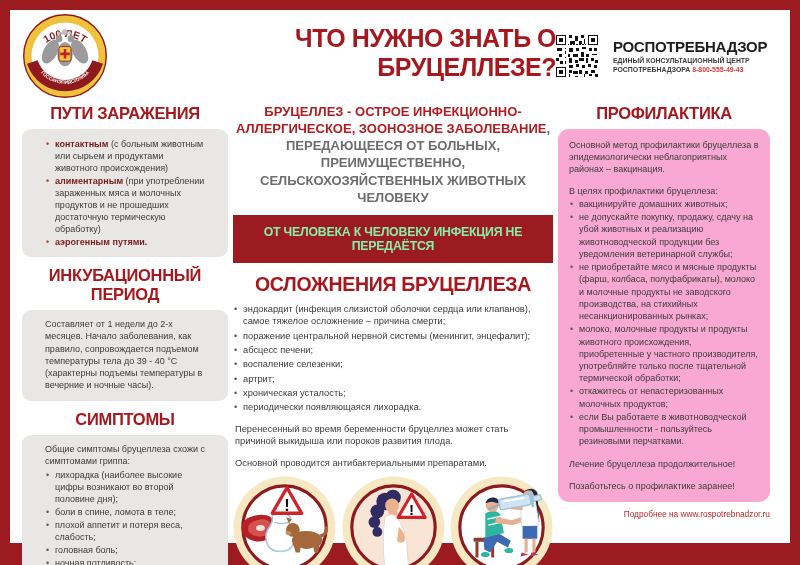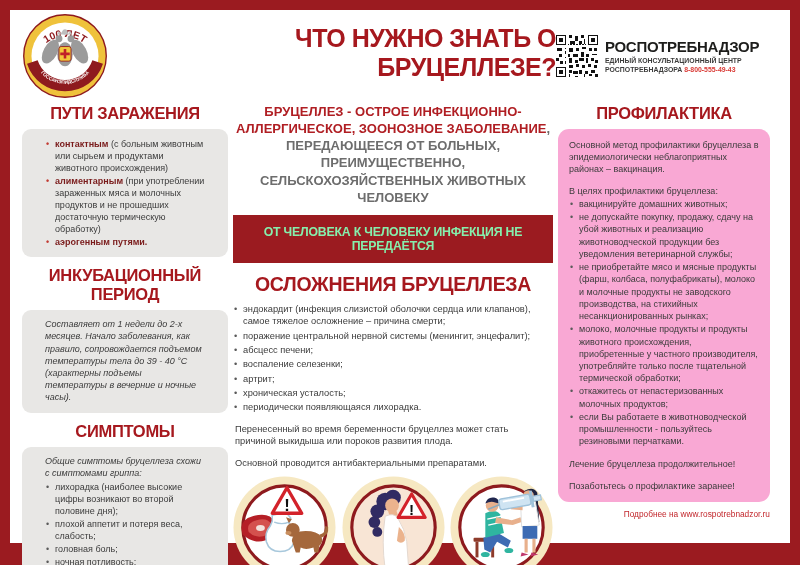--- a/index.html
+++ b/index.html
@@ -14,21 +14,21 @@
     background:#ffffff;box-sizing:border-box;padding:2px 12px 0 12px;
   }
   
   header{display:flex;align-items:center;height:88px;}
   .logo{width:86px;height:86px;flex:0 0 86px;}
   .logo svg{width:86px;height:86px;display:block;}
   h1{
     flex:1;text-align:right;margin:0 0 6px 6px;
     font-size:25px;font-weight:bold;color:#A6181E;letter-spacing:-0.5px;
   }
-  .agency{display:flex;align-items:center;gap:7px;width:222px;flex:0 0 222px;}
+  .agency{display:flex;align-items:center;gap:15px;width:222px;flex:0 0 222px;}
   .qr{width:42px;height:42px;flex:0 0 42px;}
   .qr svg{width:42px;height:42px;display:block;}
   .agency-name{font-size:15px;font-weight:bold;color:#1d1d1b;letter-spacing:-0.3px;}
   .agency-sub{font-size:6.9px;font-weight:bold;color:#3c3c3b;line-height:1.3;margin-top:2px;}
   .phone{color:#D93A35;}
   
   .cols{display:flex;gap:5px;margin-top:1px;}
   .col-left{width:206px;flex:0 0 206px;}
   .col-center{width:320px;flex:0 0 320px;}
   .col-right{width:212px;flex:0 0 212px;}
@@ -37,21 +37,21 @@
     text-align:center;margin:3px 0 6px 0;letter-spacing:-0.3px;
   }
   .col-left h2{margin-top:9px;}
   .col-left h2:first-child{margin-top:3px;}
   h2.big{font-size:19.5px;margin:10px 0 7px 0;}
   
   .graybox{
     background:#E8E7E5;border-radius:9px;padding:8px 23px;
     font-size:9px;color:#3b3b3b;line-height:1.34;
   }
-  .graybox p{margin:0 0 2px 0;font-style:italic;}
+  .graybox p{margin:0 0 2px 0;}
   .peachbox{
     background:#f9a8d4;border-radius:11px;padding:10px 11px;
     font-size:9px;color:#3b3b3b;line-height:1.36;
   }
   .peachbox p{margin:0 0 9px 0;}
   .peachbox p.list-title{margin-bottom:1px;}
   
   ul{list-style:none;margin:0;padding:0;}
   li{position:relative;padding-left:10px;margin:1px 0;}
   li::before{content:"\2022";position:absolute;left:1px;top:0;}
@@ -206,20 +206,21 @@
       <h2>ИНКУБАЦИОННЫЙ ПЕРИОД</h2>
       <div class="graybox">
         <p>Составляет от 1 недели до 2-х месяцев. Начало заболевания, как правило, сопровождается подъемом температуры тела до 39 - 40 °C (характерны подъемы температуры в вечерние и ночные часы).</p>
       </div>
 
       <h2>СИМПТОМЫ</h2>
       <div class="graybox">
         <p>Общие симптомы бруцеллеза схожи с симптомами гриппа:</p>
         <ul class="sym">
           <li>лихорадка (наиболее высокие цифры возникают во второй половине дня);</li>
+          <li>боли в спине, ломота в теле;</li>
           <li>плохой аппетит и потеря веса, слабость;</li>
           <li>головная боль;</li>
           <li>ночная потливость;</li>
           <li>боль в животе;</li>
           <li>кашель.</li>
         </ul>
       </div>
     </section>
 
     <section class="col-center">

